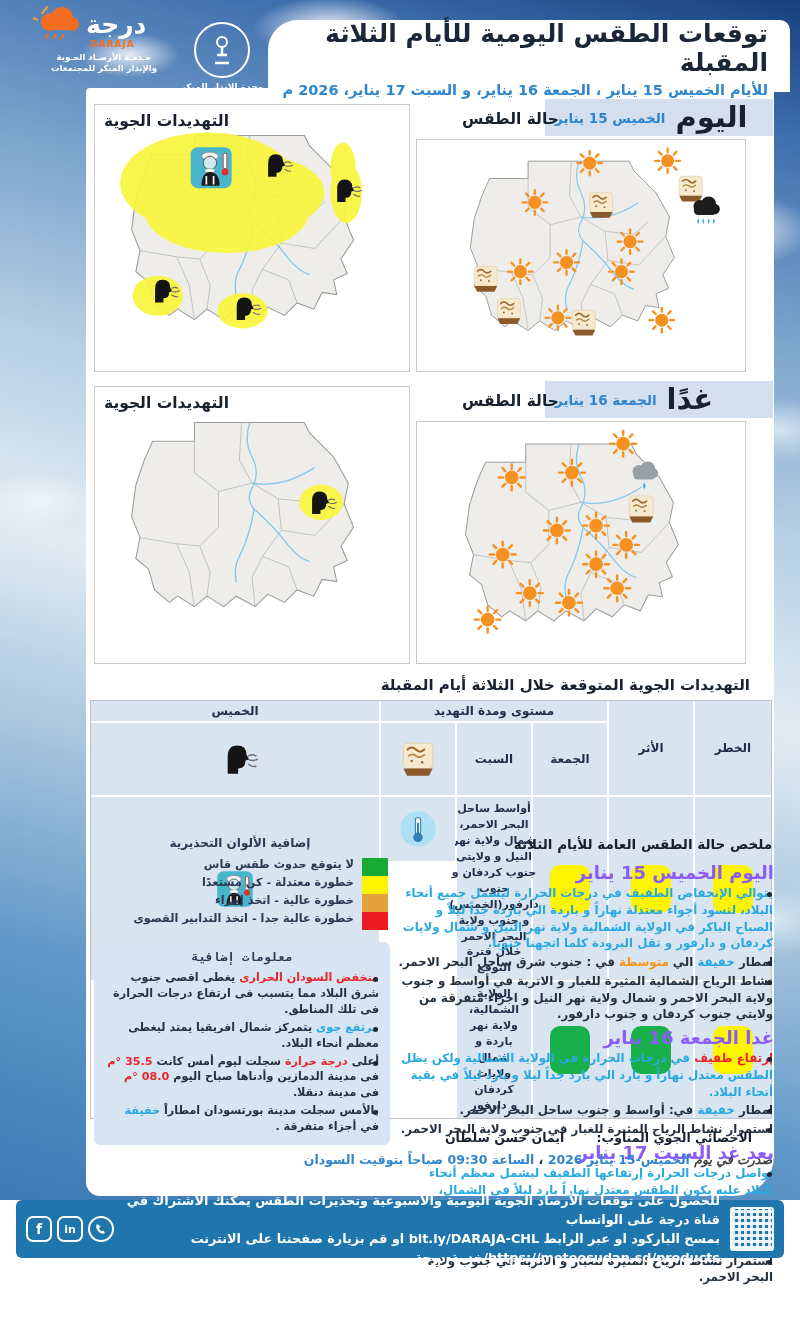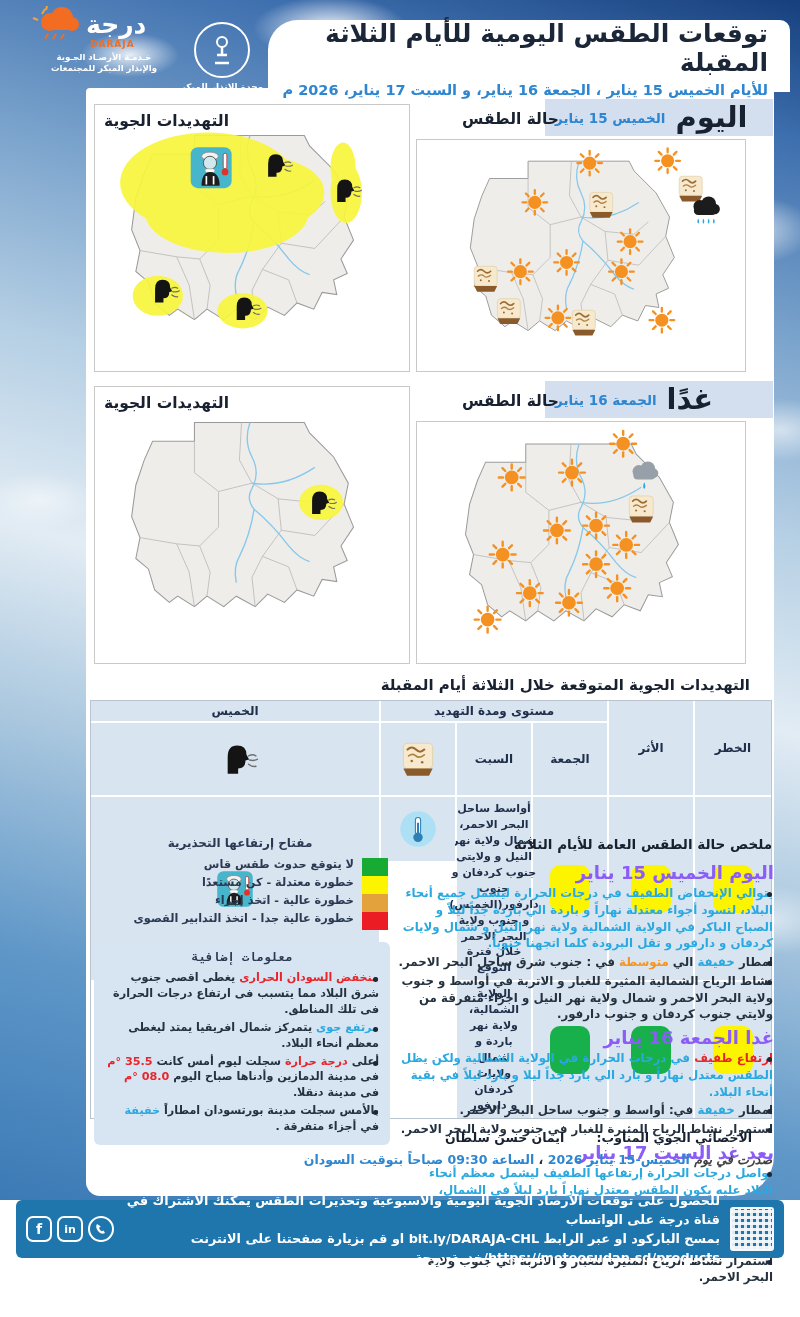--- a/index.html
+++ b/index.html
@@ -421,21 +421,21 @@
     </ul>
   <div class="day-head">بعد غد السبت 17 يناير</div>
   <ul class="blist">
       <li><span style="color: rgb(42, 169, 224);">تواصل درجات الحرارة إرتفاعها الطفيف ليشمل معظم أنحاء البلاد عليه يكون الطقس معتدل نهاراً بارد ليلاً في الشمال، الاواسط و شمال ولايات كردفان و دارفور و دافئة في جنوب شرق و جنوب البلاد.</span></li>
       <li><span style="color: rgb(36, 49, 63);">أمطار  </span><span style="color: rgb(42, 169, 224);">خفيفة</span><span style="color: rgb(36, 49, 63);">  في :أواسط  و جنوب ساحل البحر الاحمر.</span></li>
       <li><span style="color: rgb(36, 49, 63);">استمرار نشاط الرياح المثيرة للغبار و الاتربة  في  جنوب ولاية  البحر الاحمر.</span></li>
     </ul>
 </div>
 
 <div class="legend">
-  <div class="legend-title">مفتاح إرتفاعها التحذيرية</div>
+  <div class="legend-title">إضافية الألوان التحذيرية</div>
   <div>
       <div class="legend-row">
         <div class="legend-sw" style="background: rgb(23, 171, 51);"></div>
         <div class="legend-lb">لا يتوقع حدوث طقس قاس</div>
       </div>
       <div class="legend-row">
         <div class="legend-sw" style="background: rgb(253, 244, 0);"></div>
         <div class="legend-lb">خطورة معتدلة - كن مستعدًا</div>
       </div>
       <div class="legend-row">

